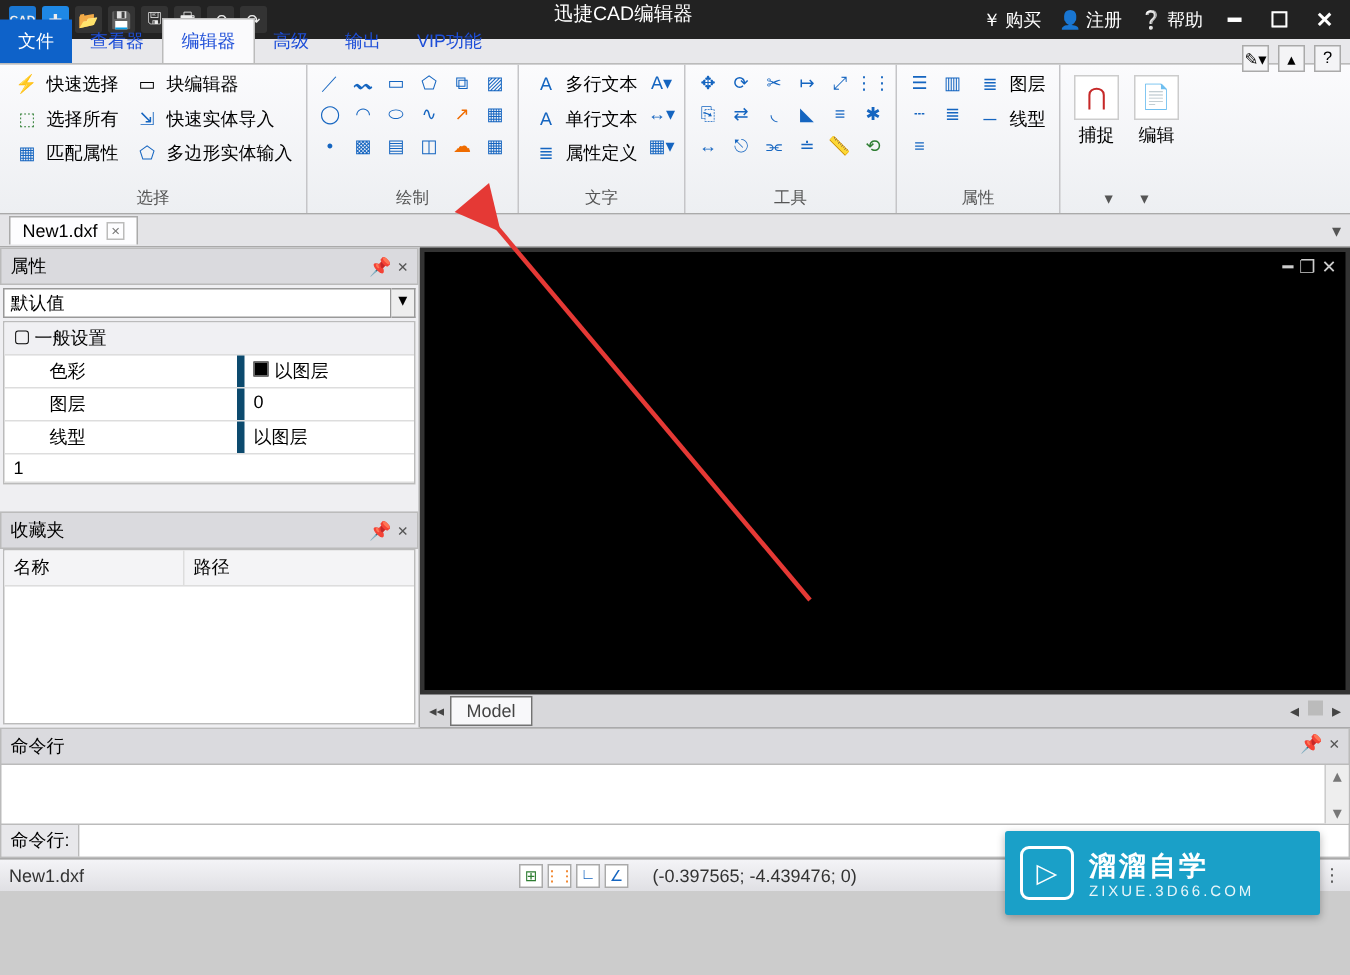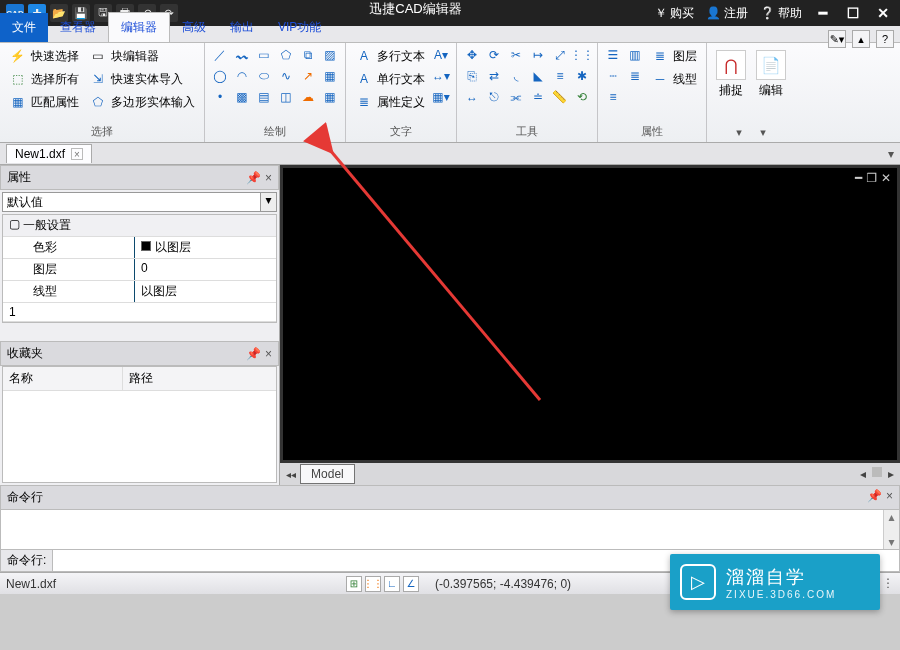--- a/index.html
+++ b/index.html
@@ -46,21 +46,21 @@
 .mainrow { display:flex; height:320px; }
 .leftpanels { width:280px; background:#efeff2; display:flex; flex-direction:column; border-right:1px solid #aaa; }
 .panelhdr { background:#dadade; border:1px solid #bbb; padding:3px 6px; display:flex; align-items:center; }
 .panelhdr .sp { margin-left:auto; display:flex; gap:4px; color:#555; }
 .combo { margin:2px; display:flex; }
 .combo input { flex:1; border:1px solid #999; padding:2px 4px; background:#fff; font-size:12px; }
 .combo .dd { width:16px; border:1px solid #999; border-left:none; background:#eee; text-align:center; }
 .proptable { border:1px solid #bbb; margin:0 2px; background:#fff; }
 .proptable .prow { display:flex; border-bottom:1px solid #ddd; }
 .proptable .prow .pc { padding:2px 6px; }
-.proptable .prow .pc1 { width:132px; border-right:1px solid #0c4a6e; }
+.proptable .prow .pc1 { width:160px; border-right:5px solid #0c4a6e; }
 .proptable .section { background:#f0f0f3; font-weight:normal; }
 .proptable .indent { padding-left:30px !important; }
 .favorites { flex:1; display:flex; flex-direction:column; }
 .favtable { flex:1; background:#fff; border:1px solid #bbb; margin:0 2px 2px 2px; }
 .favtable .frow { display:flex; border-bottom:1px solid #ddd; }
 .favtable .frow .fc { padding:3px 6px; }
 .favtable .head { background:#f4f4f6; }
 .favtable .fc1 { width:120px; border-right:1px solid #ddd; }
 
 .canvaswrap { flex:1; display:flex; flex-direction:column; background:#333; }
@@ -84,21 +84,21 @@
 .status .sfile { width:250px; }
 .status .sicons { display:flex; gap:3px; margin-left:80px;}
 .status .sic { width:16px; height:16px; border:1px solid #aaa; background:#fff; display:flex; align-items:center; justify-content:center; font-size:10px; }
 .status .scoord { margin-left:6px;text-align:right; }
 .status .sr { margin-left:auto; display:flex; gap:6px; font-size:10px; color:#555; }
 .status .sr .b { border:1px solid #aaa; padding:0 2px; }
 
 
 .watermark { position:absolute; right:20px; bottom:40px; width:210px; height:56px; background:#1aa0c8; color:#fff; display:flex; align-items:center; gap:10px; padding:6px 10px; border-radius:2px; box-shadow:0 2px 6px rgba(0,0,0,.3); }
 .watermark .play { width:36px; height:36px; border:2px solid #fff; border-radius:6px; display:flex; align-items:center; justify-content:center; font-size:18px; }
-.watermark .txt .big { font-size:18px; letter-spacing:2px; font-weight:normal; }
+.watermark .txt .big { font-size:18px; letter-spacing:2px; font-weight:bold; }
 .watermark .txt .small { font-size:10px; letter-spacing:2px; opacity:.9; }
 
 
 .arrow-svg { position:absolute; left:0; top:0; pointer-events:none; }
 
 
 .c-blue { color:#1565c0; } .c-green { color:#2e7d32; } .c-orange { color:#ef6c00; } .c-red { color:#c62828; }
 </style>
 </head>
 <body>

